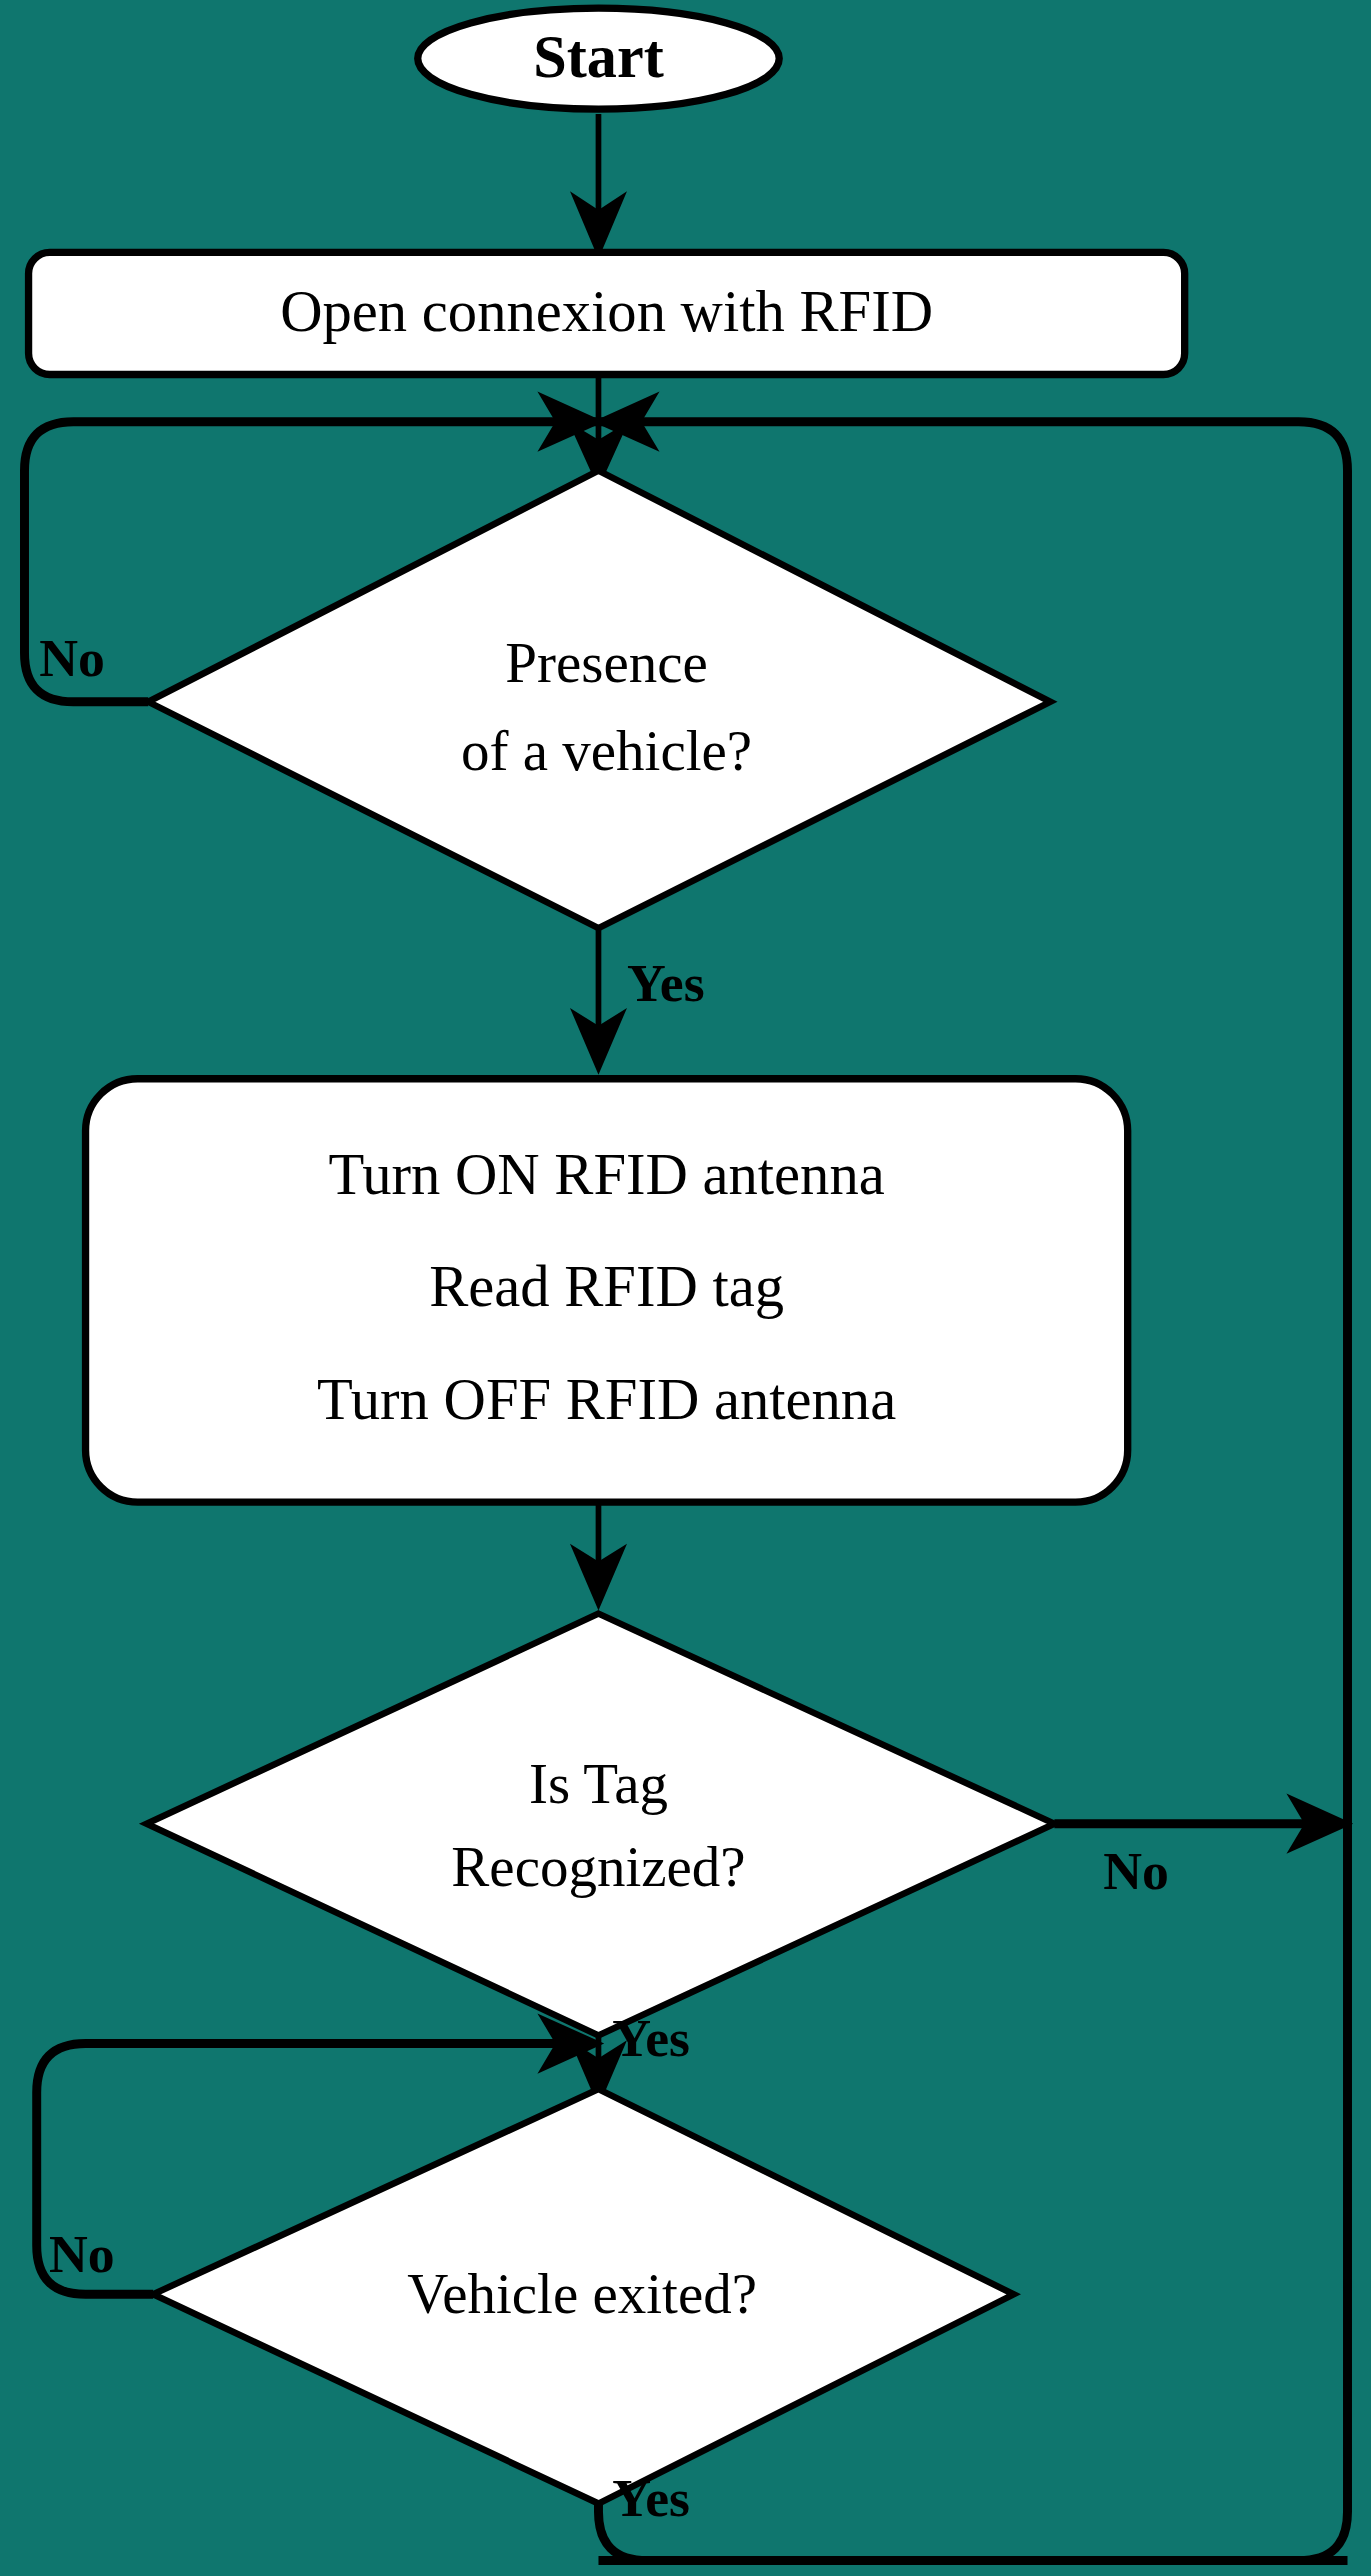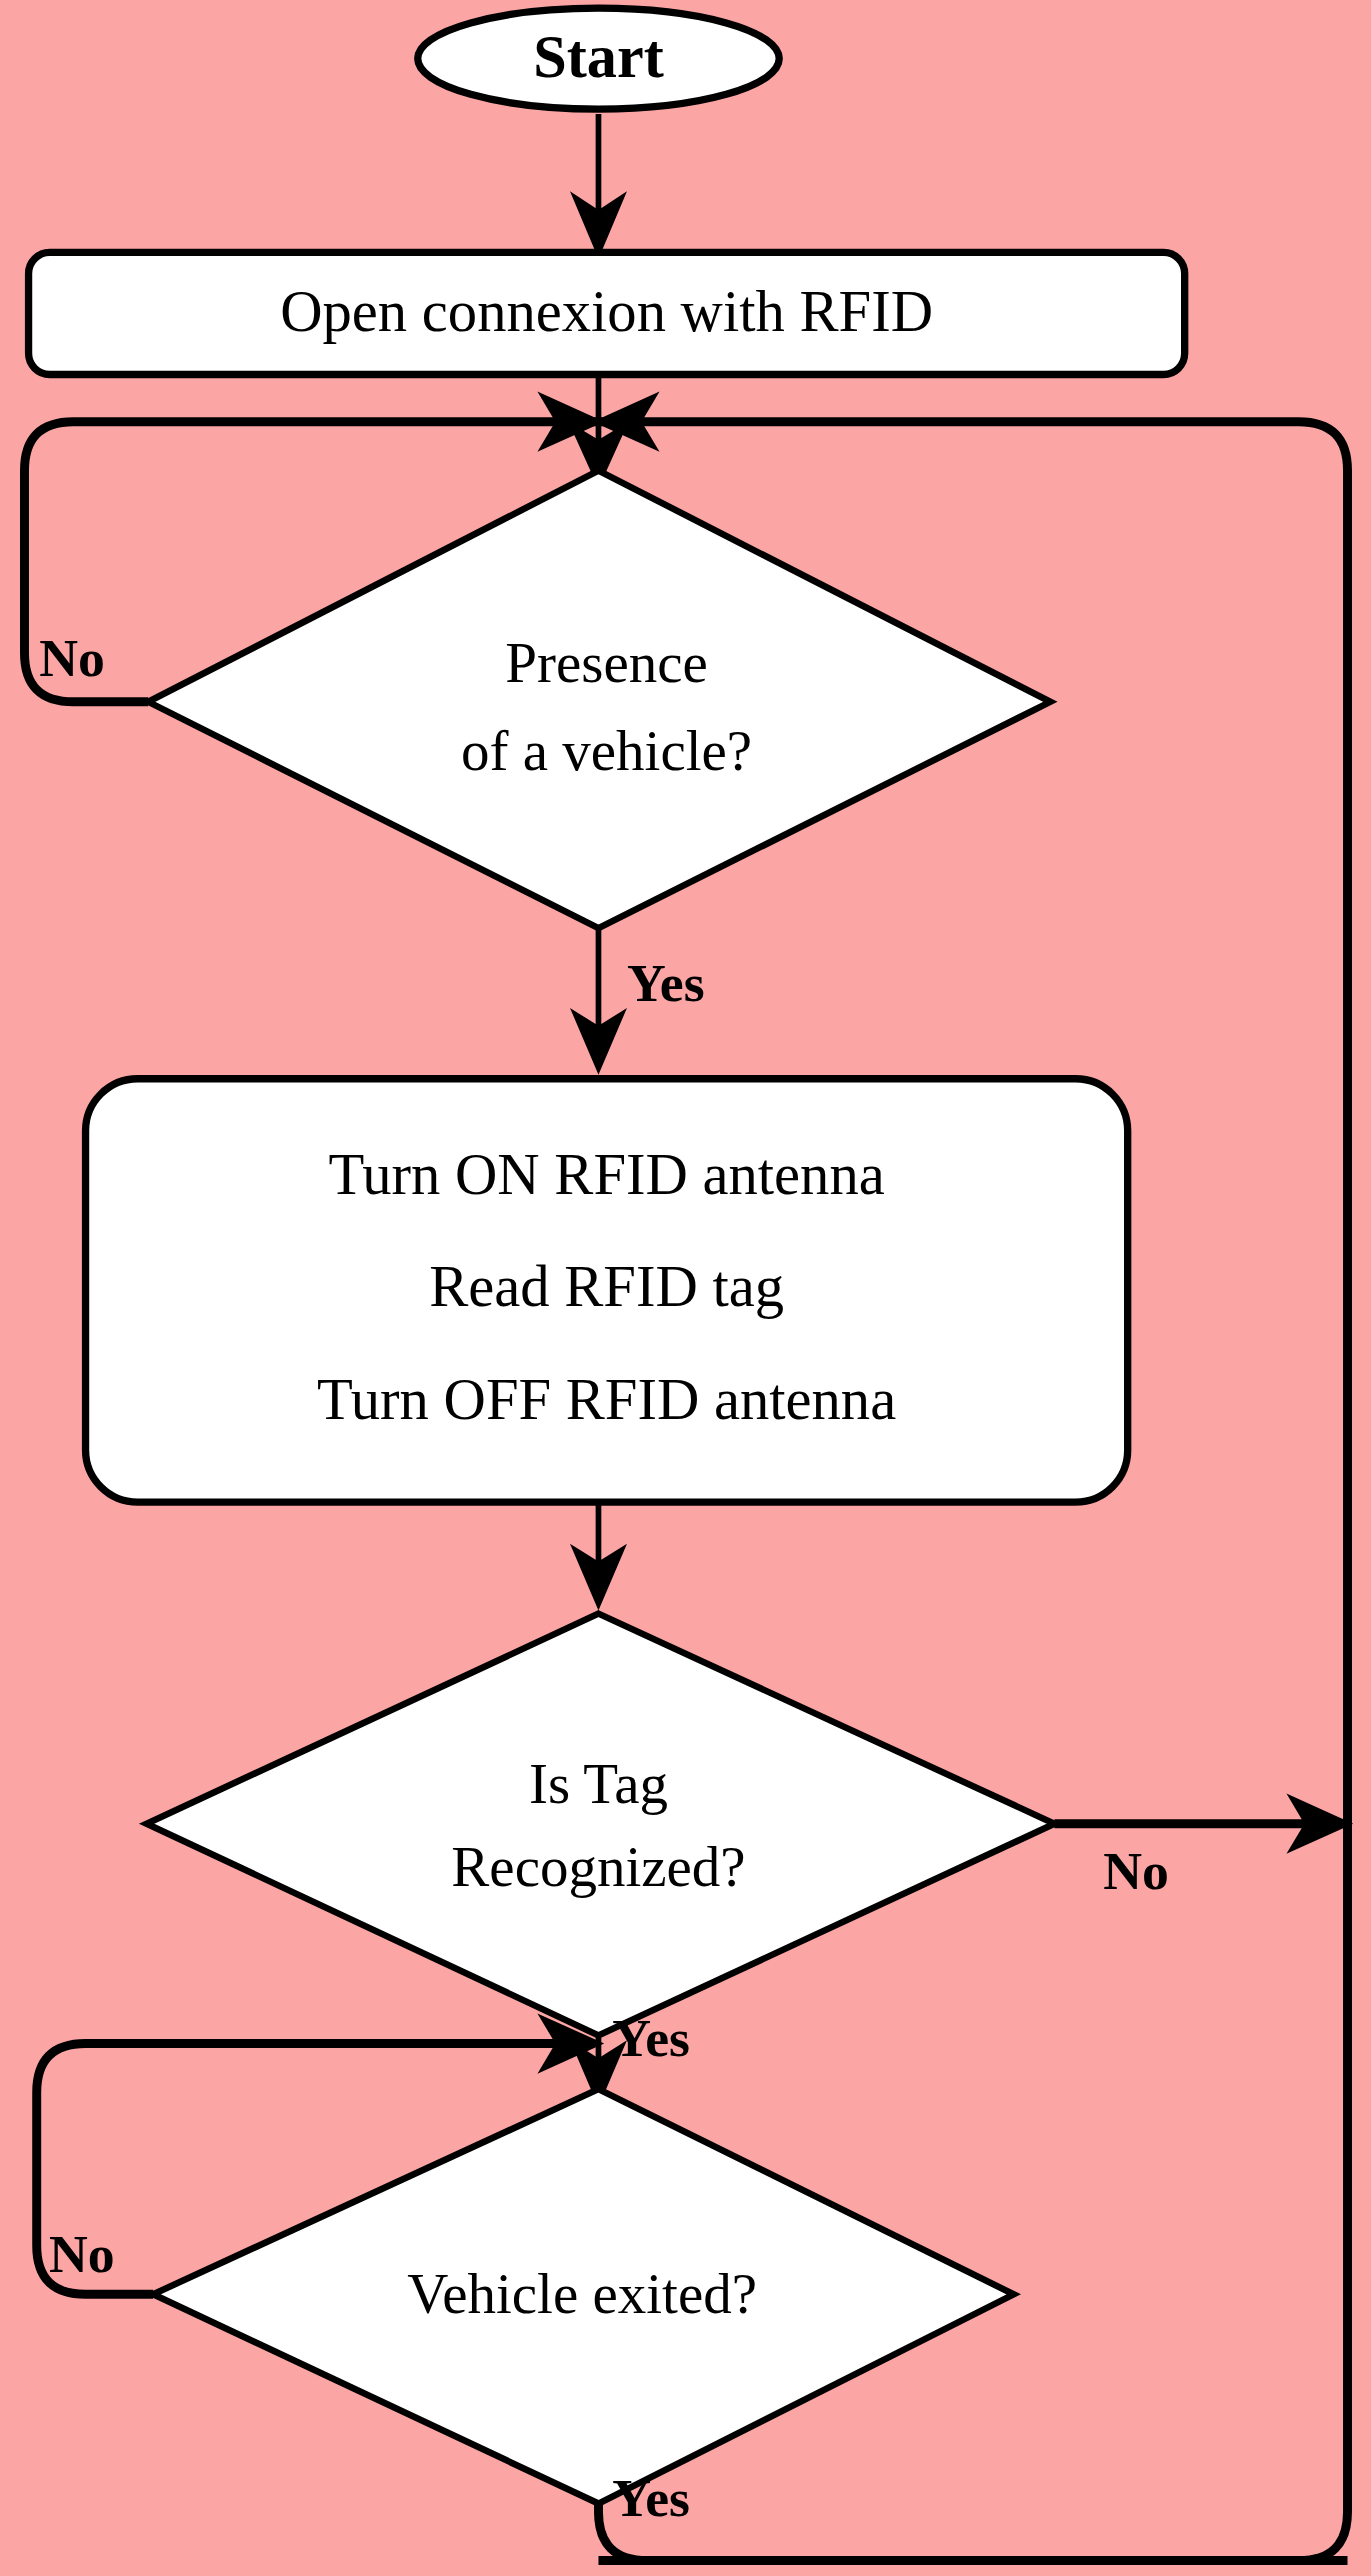--- a/index.html
+++ b/index.html
@@ -11,21 +11,21 @@
   body {
     width: 1372px;
     height: 2576px;
     overflow: hidden;
     font-family: "Liberation Serif", "DejaVu Serif", serif;
   }
   #flowchart-root {
     position: relative;
     width: 1372px;
     height: 2576px;
-    background: #fca5a5;
+    background: #0f766e;
   }
   svg#flow-svg {
     display: block;
     width: 1372px;
     height: 2576px;
   }
   .shape-stroke {
     fill: #ffffff;
     stroke: #000000;
     stroke-width: 9;

